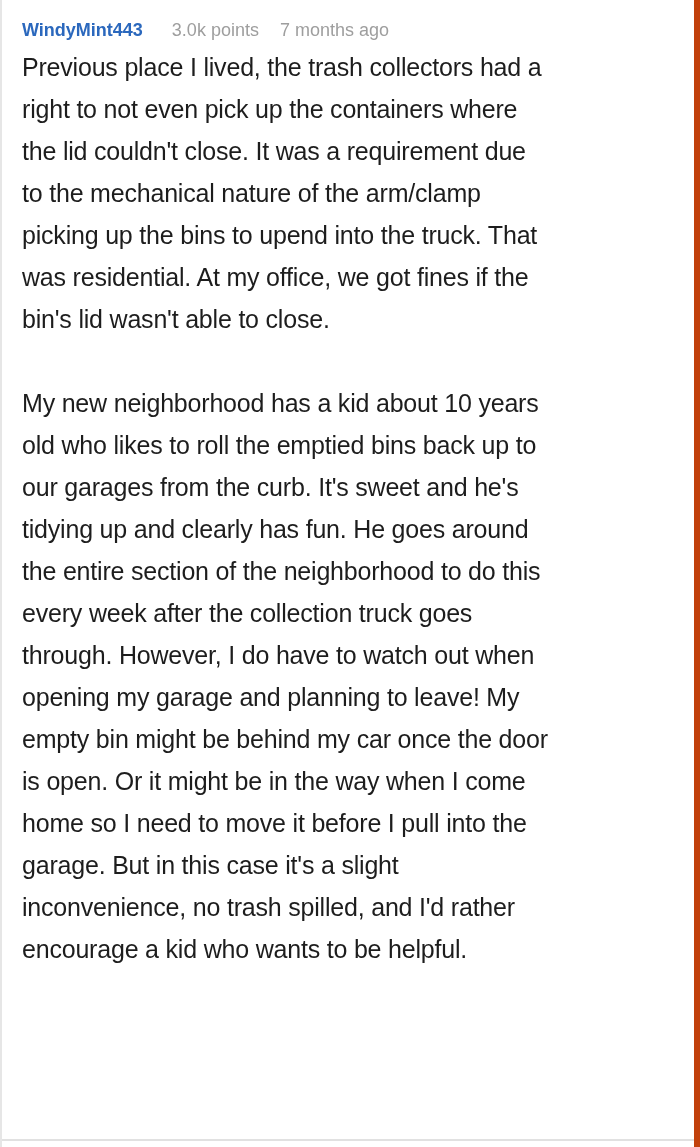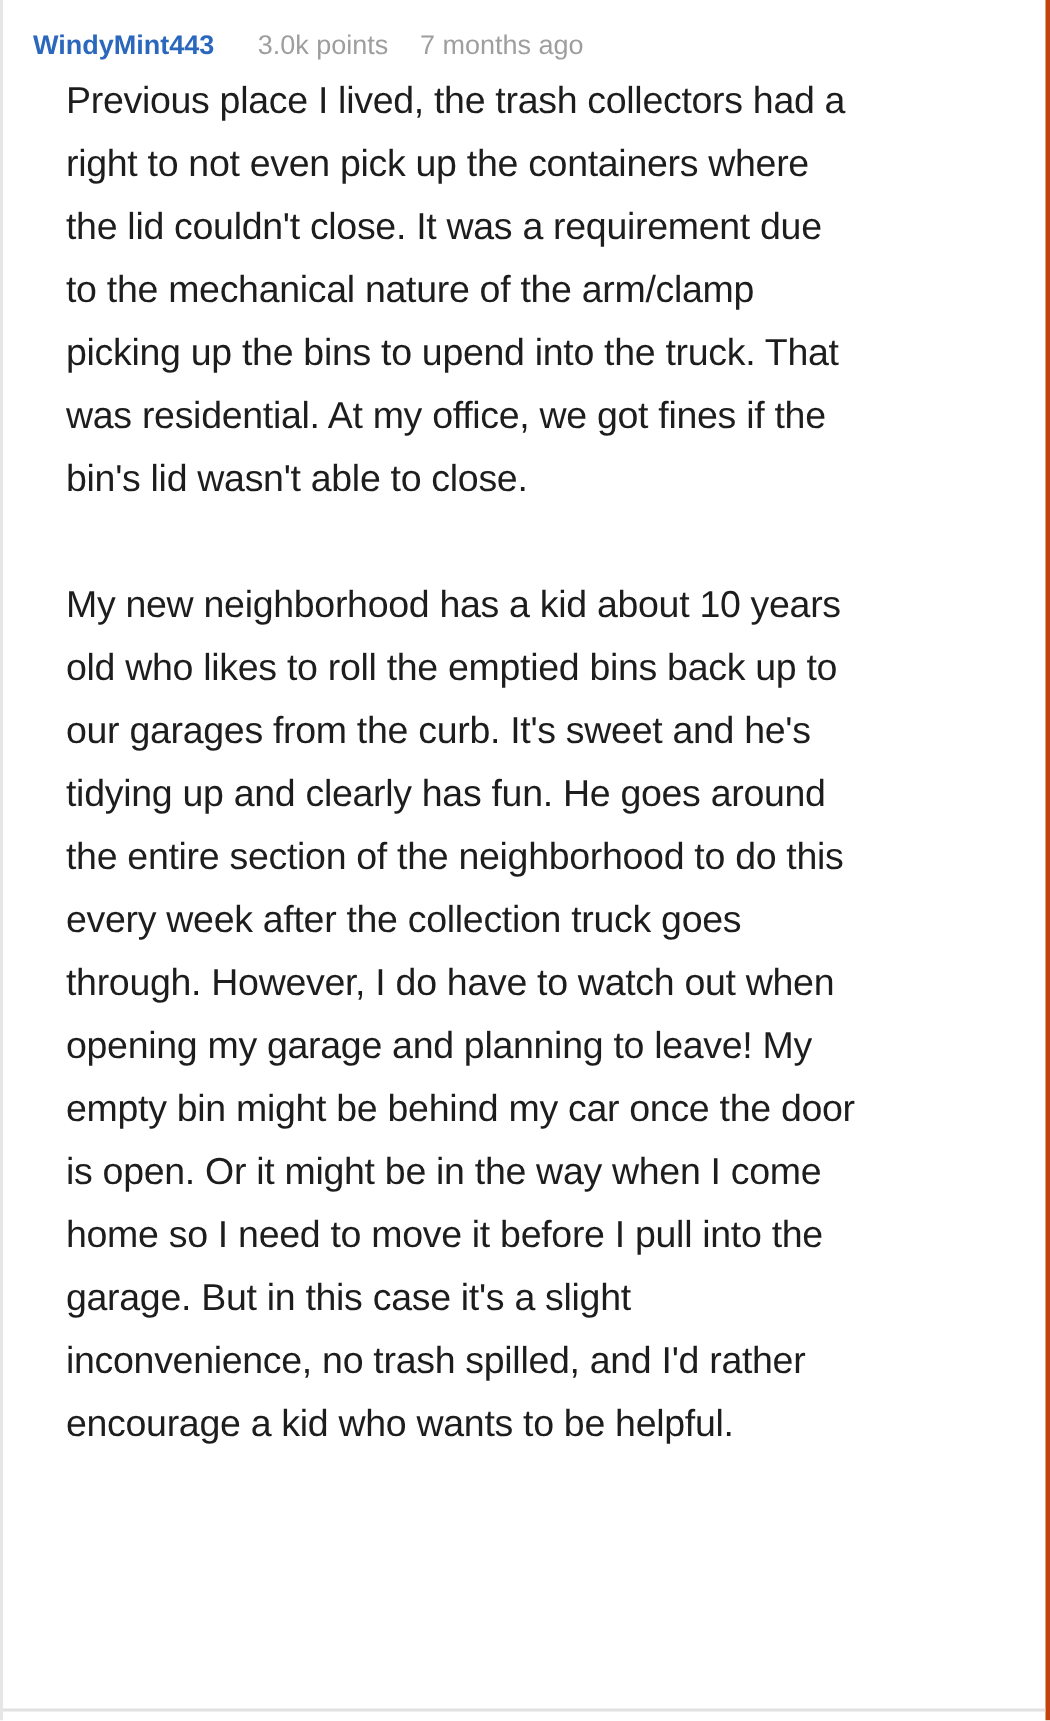--- a/index.html
+++ b/index.html
@@ -7,21 +7,21 @@
     padding: 0;
     background: #ffffff;
   }
   .comment-card {
     position: relative;
     width: 700px;
     height: 1147px;
     box-sizing: border-box;
     background: #ffffff;
     border-left: 2px solid #e6e6e6;
-    border-right: 3px solid #c2410c;
+    border-right: 6px solid #c2410c;
     overflow: hidden;
     font-family: "Liberation Sans", sans-serif;
   }
   .comment-header {
     display: flex;
     align-items: baseline;
     padding: 19px 22px 0 20px;
     font-size: 18px;
     line-height: 22px;
     white-space: nowrap;
@@ -38,21 +38,20 @@
   }
   .comment-points { margin-left: 29px; }
   .comment-timestamp { margin-left: 21px; }
   .comment-body {
     margin-top: 5px;
     padding: 0 22px 0 20px;
     color: #1d1d1d;
     font-size: 25px;
     line-height: 42px;
     letter-spacing: -0.2px;
-    margin-left: 22px;
   }
   .comment-paragraph {
     margin: 0 0 42px 0;
     white-space: pre-line;
   }
   .comment-paragraph:last-child { margin-bottom: 0; }
   .comment-divider {
     position: absolute;
     left: 0;
     right: 0;

